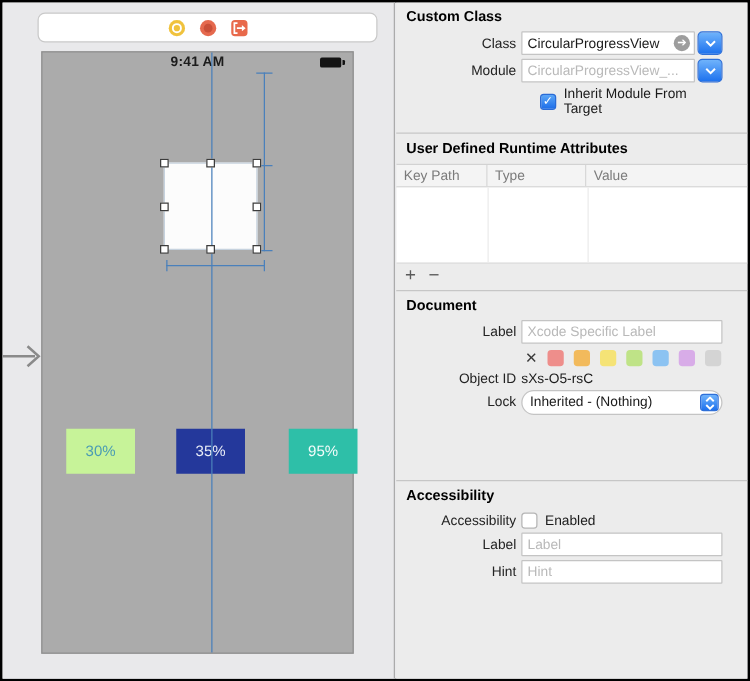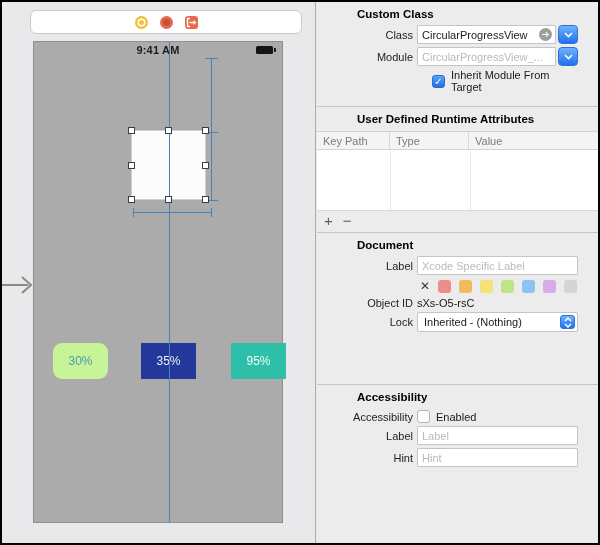--- a/index.html
+++ b/index.html
@@ -59,21 +59,21 @@
   .pbox { position:absolute; top:301px; width:55px; height:36px;
     display:flex; align-items:center; justify-content:center;
     font-size:12px; z-index:2; }
 
   
   #inspector {
     position:absolute; left:315px; top:0; width:281px; height:541px;
     background:#ececec; font-size:11px; color:#1a1a1a;
   }
   .section { border-bottom:1px solid #c6c6c6; overflow:hidden; }
-  .sec-h { font-weight:bold; font-size:11.5px; padding:6px 0 2px 8px; color:#000;margin-left:32px; }
+  .sec-h { font-weight:bold; font-size:11.5px; padding:6px 0 2px 8px; color:#000; }
   .row { display:flex; align-items:center; margin:3px 20px 3px 0; }
   .row-label { width:96px; text-align:right; margin-right:4px; flex:none; color:#232323; }
   .field {
     flex:1; height:19px; background:#fff; border:1px solid #c4c4c4; border-radius:1px;
     font-size:11px; padding:0 4px; color:#1a1a1a; font-family:"Liberation Sans","DejaVu Sans",sans-serif;
     outline:none; min-width:0;
   }
   .field::placeholder { color:#b9b9b9; opacity:1; }
   .combo-btn {
     flex:none; width:20px; height:19px; margin-left:2px; border-radius:4px;
@@ -102,21 +102,21 @@
     font-size:15px; line-height:15px; }
   .pm-btn { cursor:default; }
 
   .swatch-row { display:flex; align-items:center; gap:7px; margin:4px 20px 3px 0;
     justify-content:flex-start; padding-left:103px; }
   .x-swatch { color:#3a3a3a; font-size:12px; margin-right:1px; }
   .swatch { width:13px; height:13px; border-radius:3px; display:inline-block; flex:none; }
 
   .static-val { flex:1; color:#1a1a1a; }
 
-  .lock-field { flex:1; height:20px; background:#fff; border:1px solid #c4c4c4; border-radius:2px;
+  .lock-field { flex:1; height:20px; background:#fff; border:1px solid #c4c4c4; border-radius:10px;
     display:flex; align-items:center; position:relative; padding-left:6px; min-width:0; }
   .stepper {
     position:absolute; right:2px; top:2px; width:15px; height:14px; border-radius:3px;
     background:linear-gradient(#6fb3fb,#1e72ee); border:1px solid #2e6fd8;
     display:flex; flex-direction:column; align-items:center; justify-content:center;
   }
 </style>
 </head>
 <body>
 
@@ -158,21 +158,21 @@
       <div class="sel-square"></div>
       <div class="handle" style="left:94px;  top:85px;"></div>
       <div class="handle" style="left:131px; top:85px;"></div>
       <div class="handle" style="left:168px; top:85px;"></div>
       <div class="handle" style="left:94px;  top:120px;"></div>
       <div class="handle" style="left:168px; top:120px;"></div>
       <div class="handle" style="left:94px;  top:154px;"></div>
       <div class="handle" style="left:131px; top:154px;"></div>
       <div class="handle" style="left:168px; top:154px;"></div>
 
-      <div class="pbox" style="left: 19px; background: rgb(199, 243, 153); color: rgb(75, 156, 179); border-radius: 9px;">30%</div>
+      <div class="pbox" style="left: 19px; background: rgb(199, 243, 153); color: rgb(75, 156, 179);">30%</div>
       <div class="pbox" style="left: 107px; background: rgb(36, 56, 155); color: rgb(233, 237, 247);">35%</div>
       <div class="pbox" style="left: 197px; background: rgb(46, 191, 168); color: rgb(242, 251, 250);">95%</div>
     </div>
   </div>
 
   <div id="inspector">
 
     <div class="section" style="height:105px;">
       <div class="sec-h">Custom Class</div>
       <div class="row">

